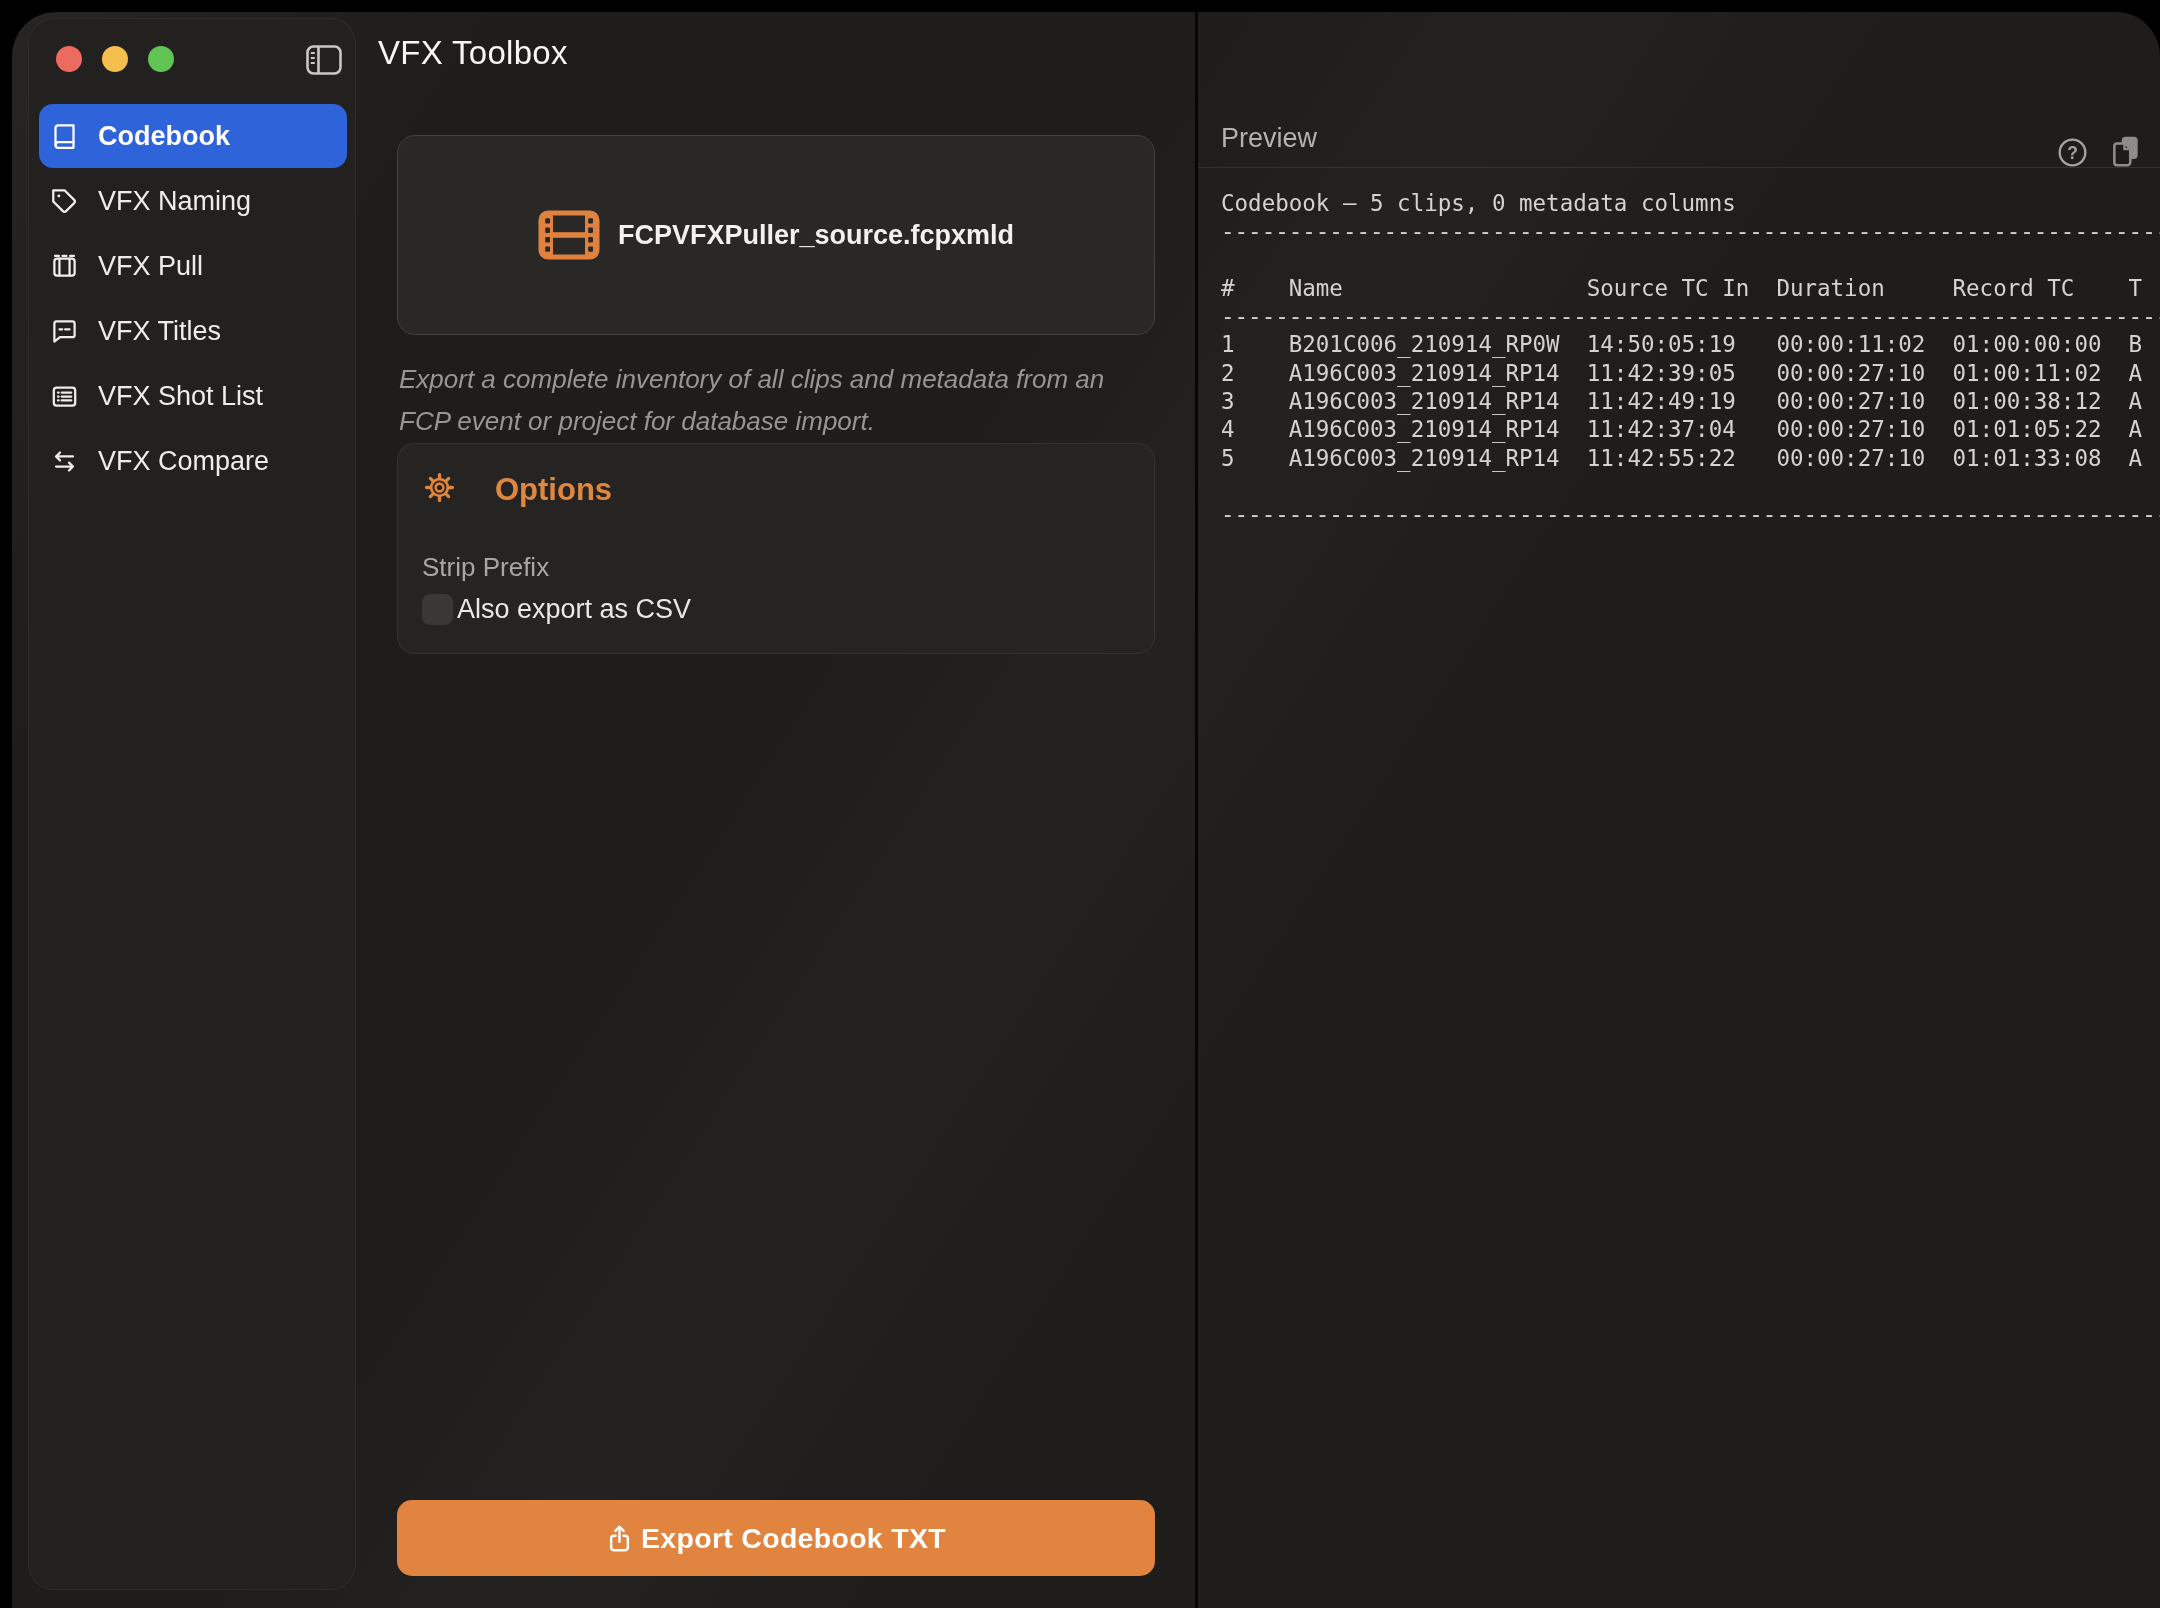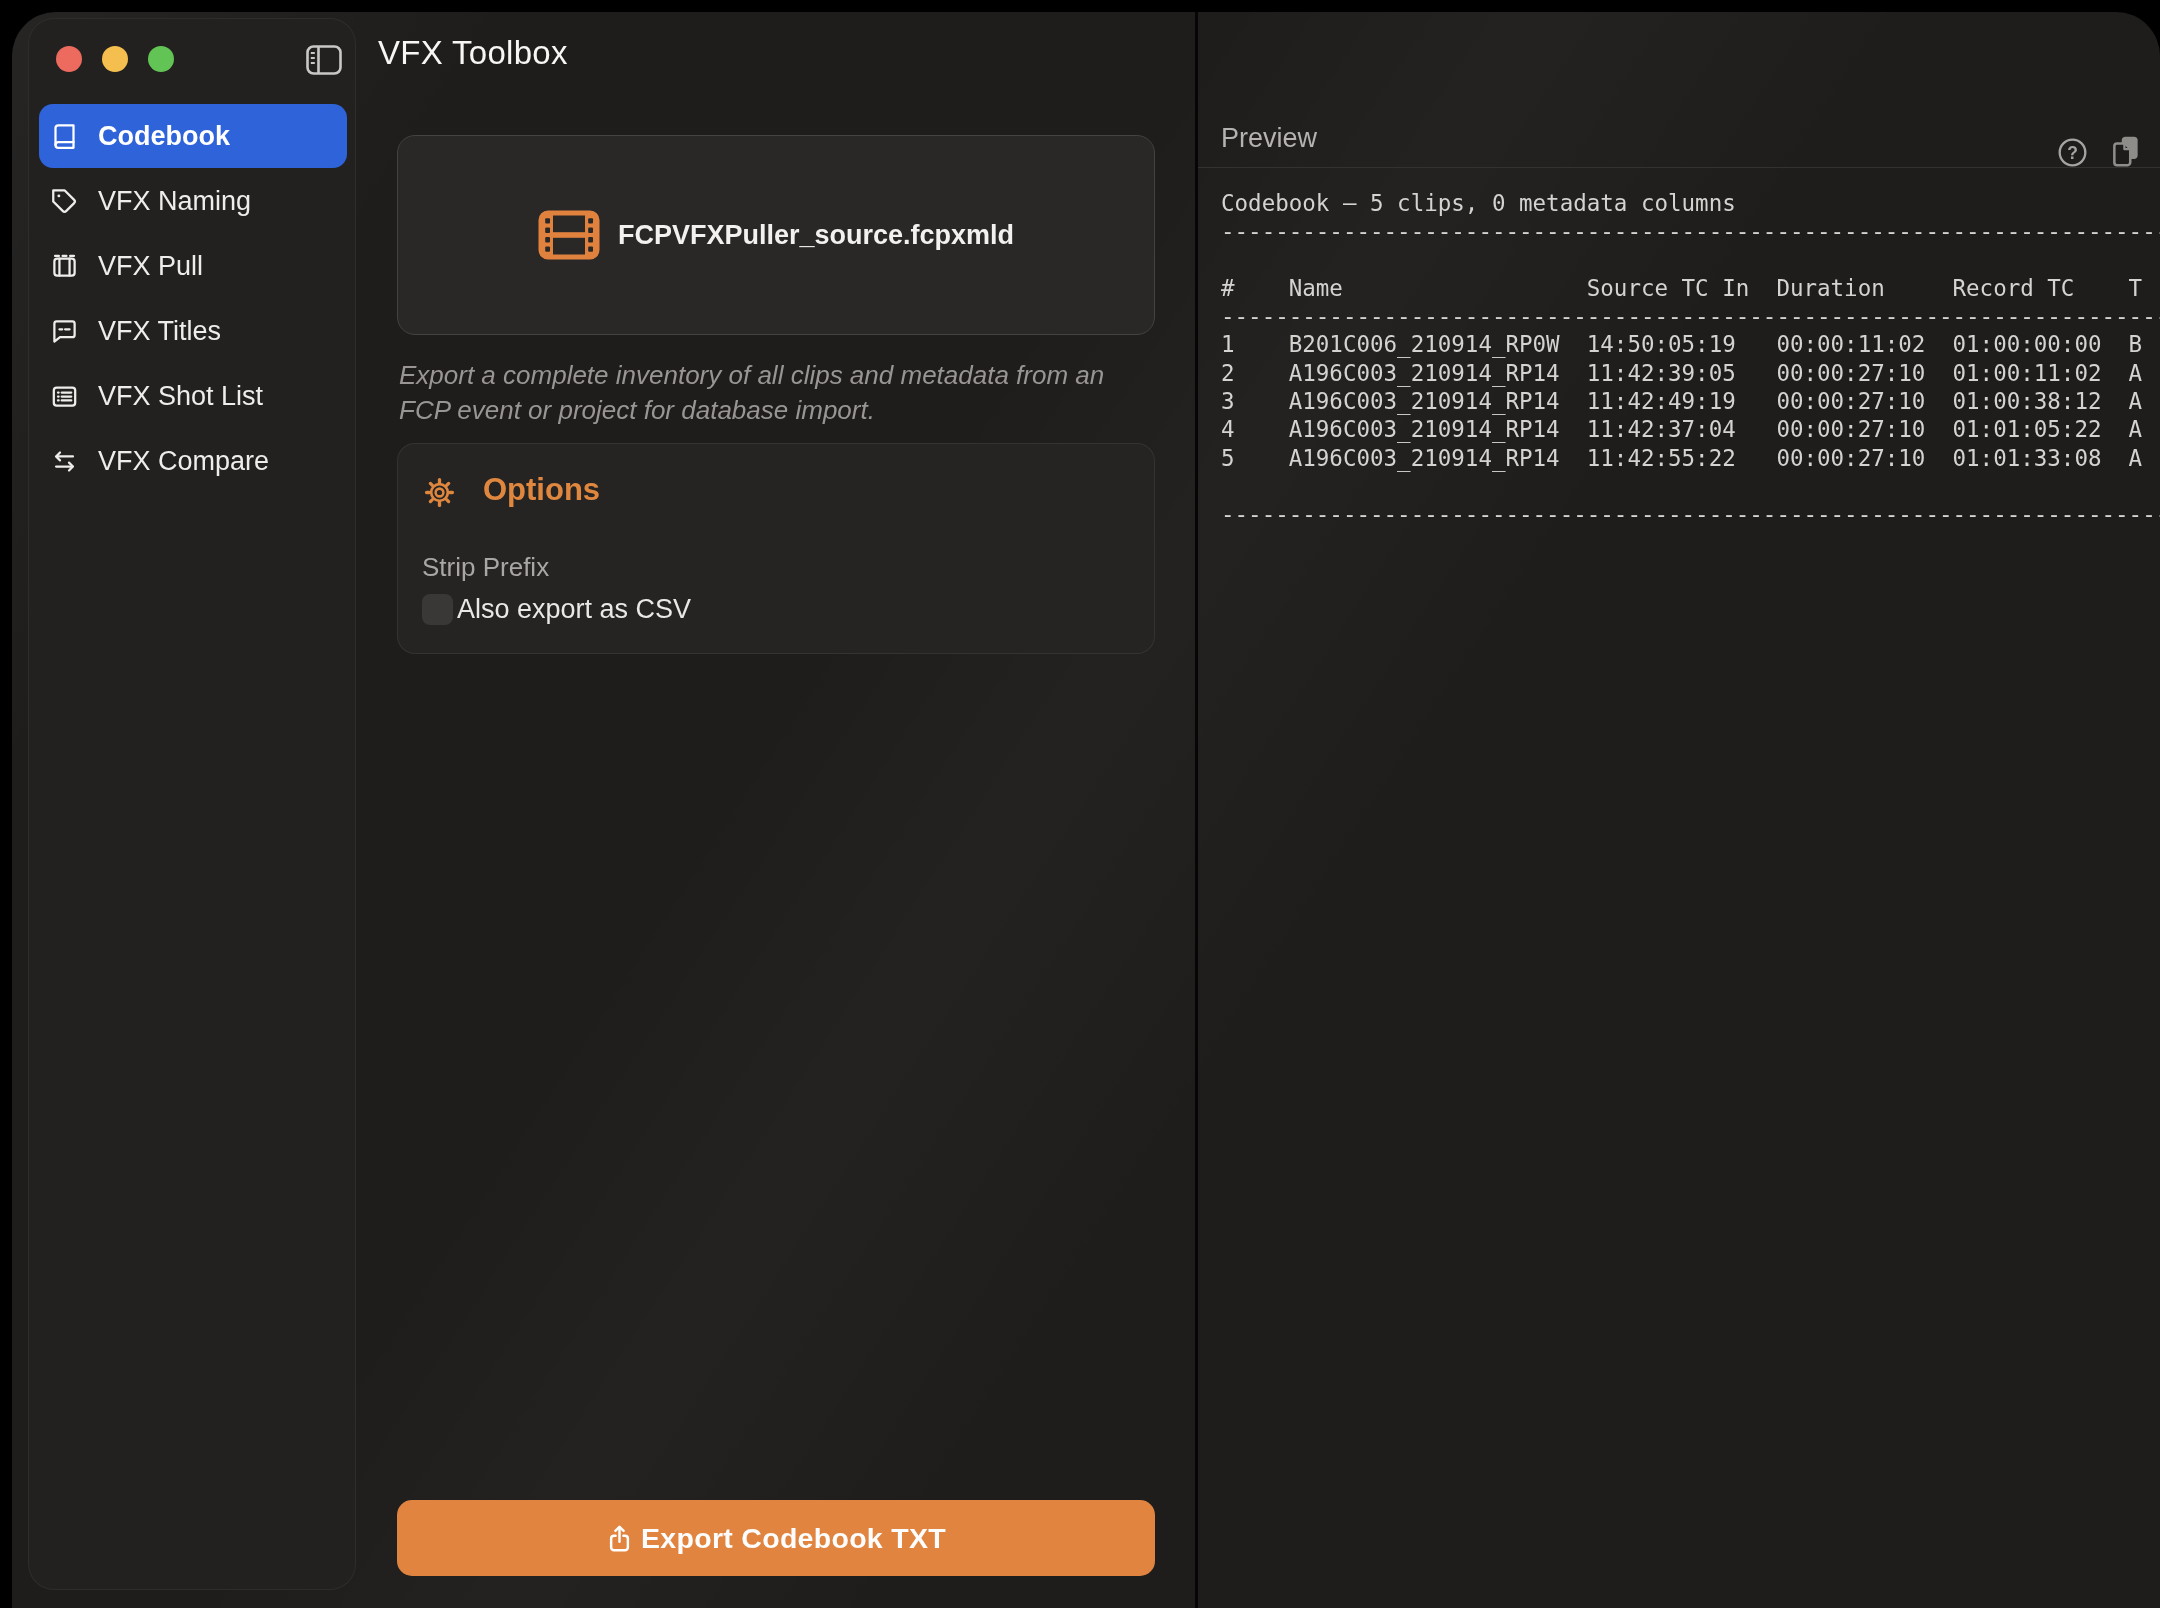--- a/index.html
+++ b/index.html
@@ -45,28 +45,28 @@
   .dropzone {
     position:absolute; left:385px; top:123px; width:758px; height:200px;
     background:#292827; border:1.5px solid #454240; border-radius:18px;
     display:flex; flex-direction:row; align-items:center; justify-content:center; gap:18px;
     cursor:pointer;
   }
   .dropzone .filename { font-size:27px; font-weight:600; color:#f2f1ef; }
 
   .description {
     position:absolute; left:387px; top:346px; width:756px;
-    font-size:26px; font-style:italic; color:#989592; line-height:35px;
+    font-size:26px; font-style:italic; color:#989592; line-height:42px;
   }
 
   .options-card {
     position:absolute; left:385px; top:431px; width:758px; height:211px;
     background:#252423; border:1.5px solid rgba(255,255,255,0.07); border-radius:18px;
   }
-  .options-header { position:absolute; left:26px; top:28px; display:flex; align-items:flex-end; gap:28px; }
+  .options-header { position:absolute; left:26px; top:28px; display:flex; align-items:flex-start; gap:40px; }
   .options-header .label { font-size:31px; font-weight:700; color:#e0873f; }
   .strip-label { position:absolute; left:24px; top:108px; font-size:26px; color:#a9a6a3; }
   .strip-input {
     position:absolute; left:158px; top:83px; width:589px; height:50px;
     background:#1b1a19; border:1.5px solid #3e3b39; border-radius:11px;
     color:#cbc9c6; font-size:26px; font-family:"Liberation Sans", sans-serif;
     padding:0 16px; outline:none;
   }
   .csv-row { position:absolute; left:24px; top:150px; display:flex; align-items:center; gap:4px; }
   .checkbox { width:31px; height:31px; border-radius:8px; background:#3a3837; cursor:pointer; }

